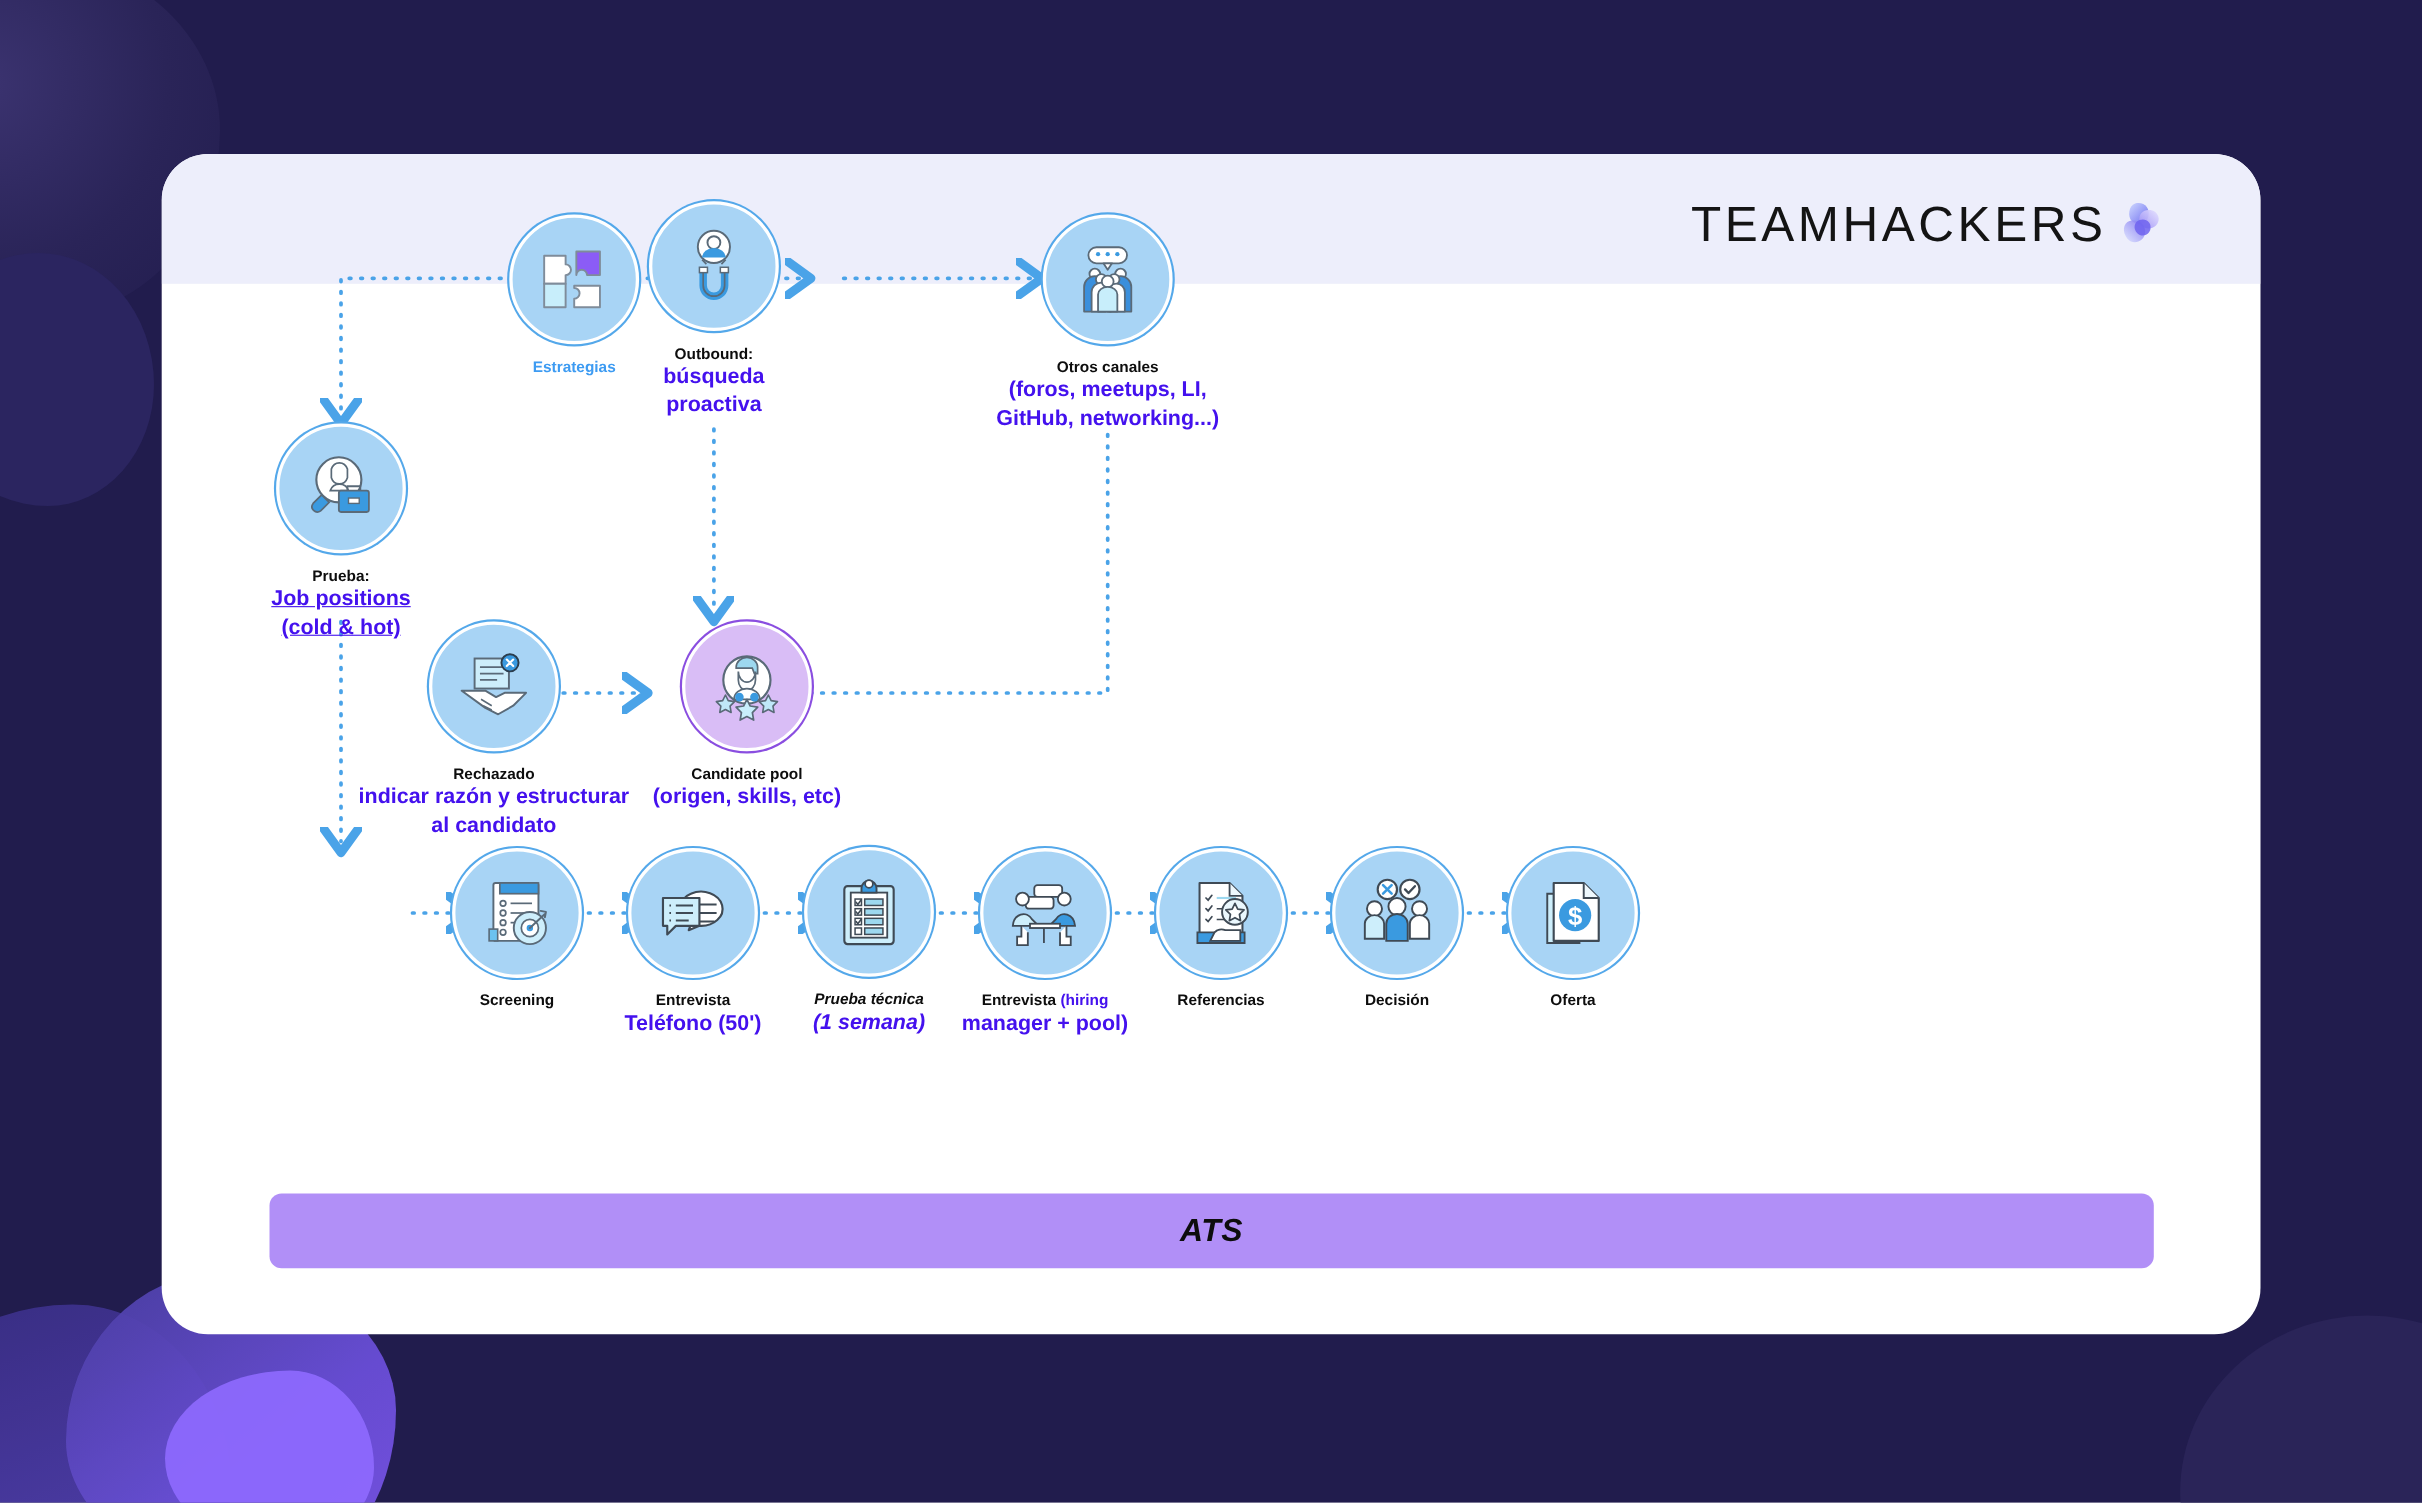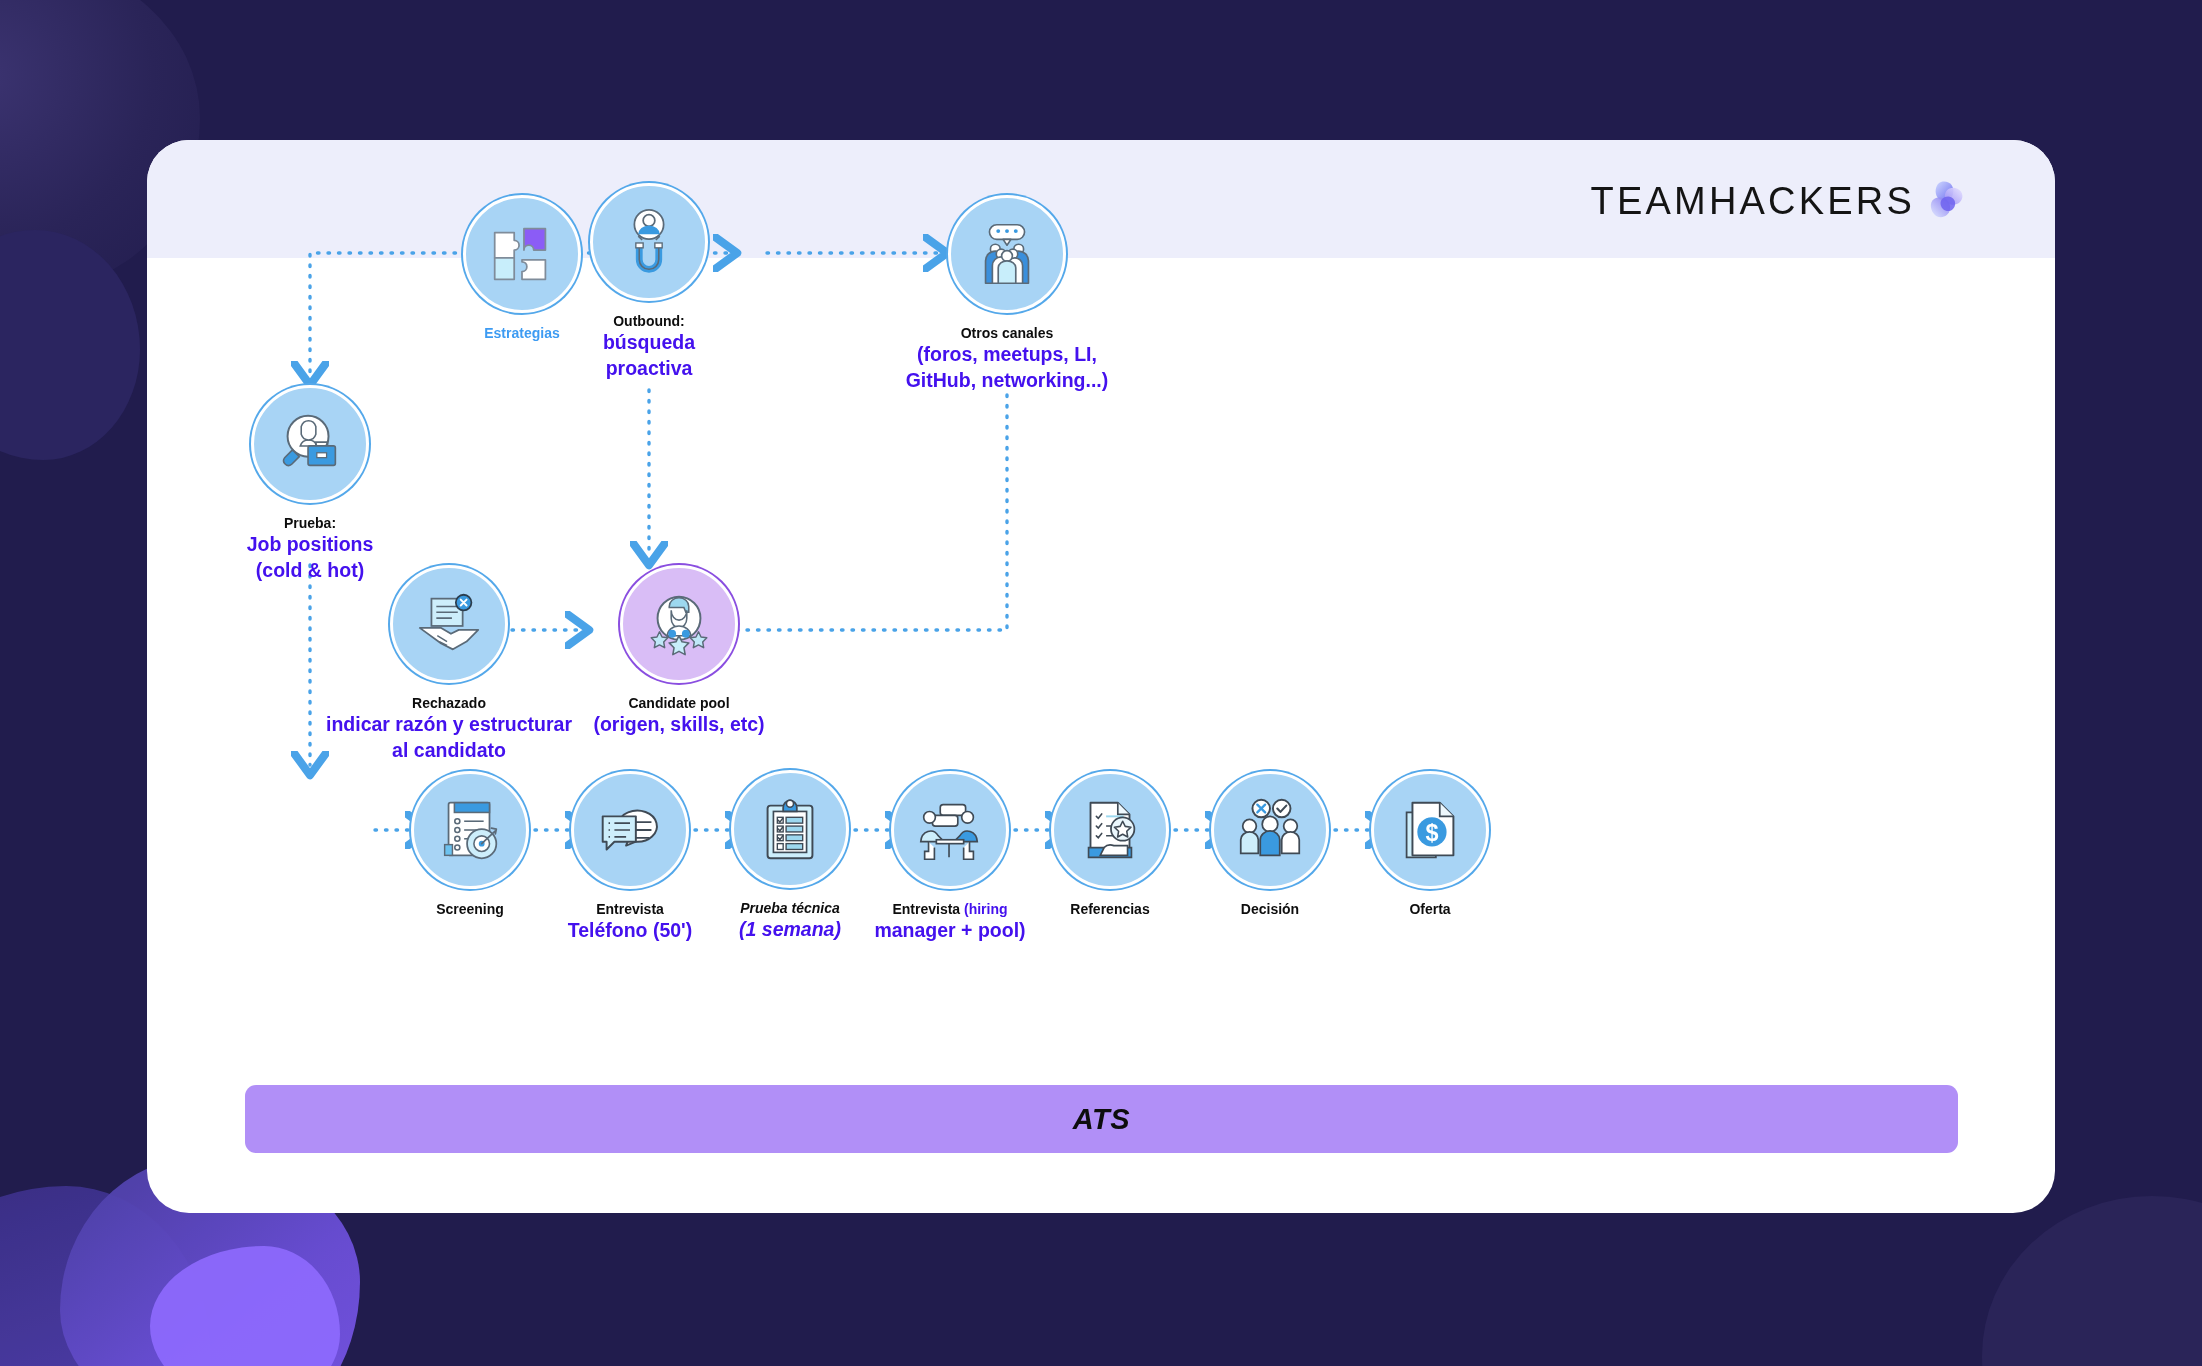--- a/index.html
+++ b/index.html
@@ -60,21 +60,21 @@
   }
   #card-header {
     position: absolute; left: 0; top: 0; width: 100%; height: 118px;
     background: #edeefb;
   }
   #logo {
     position: absolute; right: 88px; top: 38px;
     display: flex; align-items: center; gap: 6px;
   }
   #logo-text {
-    font-size: 38px; letter-spacing: 3.2px; color: #141414;
+    font-size: 45px; letter-spacing: 3.2px; color: #141414;
     font-weight: 400; font-family: "Liberation Sans", sans-serif;
   }
   #logo-mark { width: 46px; height: 46px; display: block; }
 
   
   #canvas { position: absolute; left: 0; top: 0; width: 1908px; height: 1073px; }
   #edges { position: absolute; left: 0; top: 0; width: 1908px; height: 1073px; }
 
   .node { position: absolute; text-align: center; }
   .node-circle {
@@ -257,21 +257,21 @@
           <circle cx="38" cy="32" r="21" fill="#ffffff" stroke="#5a6a78" stroke-width="2"></circle>
           <path d="M30 42 a9 9 0 0 1 17 0 z" fill="#ffffff" stroke="#5a6a78" stroke-width="1.6"></path>
           <path d="M31 22 a8 9 0 0 1 15 0 v8 a8 9 0 0 1 -15 0 z" fill="#ffffff" stroke="#5a6a78" stroke-width="1.6"></path>
           <path d="M22 46 l-8 8 a5 5 0 0 0 7 7 l8 -8 z" fill="#3a9ae0" stroke="#5a6a78" stroke-width="1.6"></path>
           <rect x="38" y="42" width="28" height="20" rx="2" fill="#3a9ae0" stroke="#5a6a78" stroke-width="1.7"></rect>
           <path d="M46 42 v-4 h12 v4" fill="none" stroke="#5a6a78" stroke-width="1.7"></path>
           <rect x="47" y="49" width="10" height="5" fill="#ffffff" stroke="#5a6a78" stroke-width="1.3"></rect>
         </svg>
       </div>
       <div class="node-label">Prueba:</div>
-      <div class="node-sub" style="white-space:pre-line;">Job positions
+      <div class="node-sub" style="white-space:pre-line;text-decoration:underline;">Job positions
 (cold &amp; hot)</div>
     </div>
 
     <div class="node" style="left:167px; top:425px; width:270px;">
       <div class="node-circle">
         <svg viewBox="0 0 80 80">
           <rect x="22" y="14" width="32" height="28" fill="#cdeefb" stroke="#5a6a78" stroke-width="1.8"></rect>
           <g stroke="#5a6a78" stroke-width="1.6">
             <path d="M27 22 h22 M27 28 h22 M27 34 h16"></path>
           </g>

